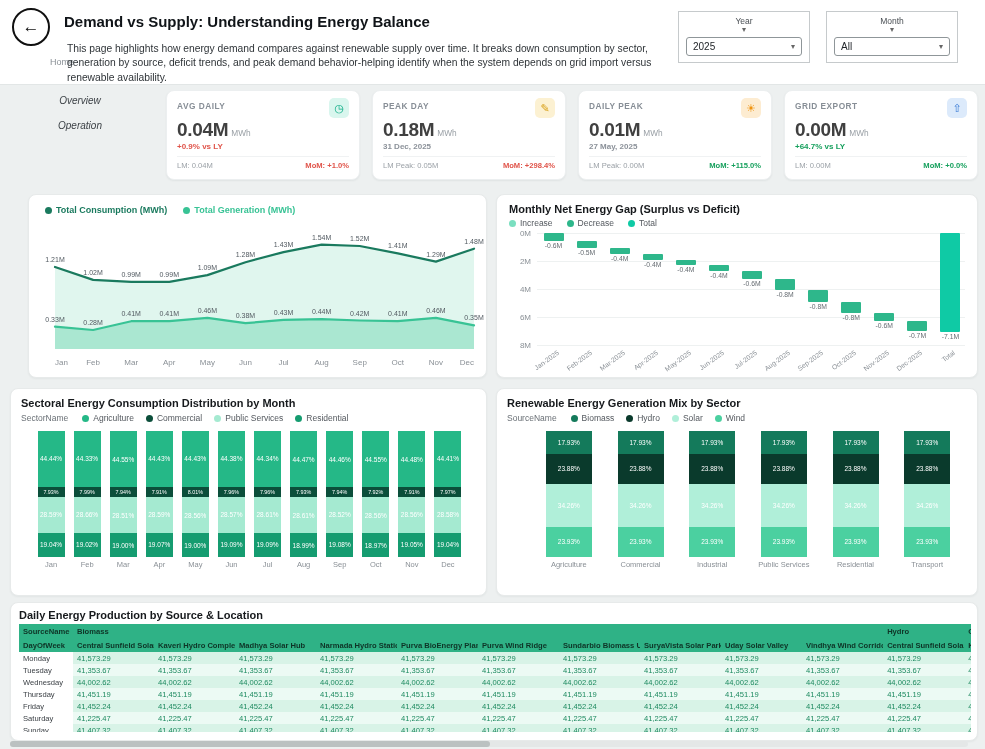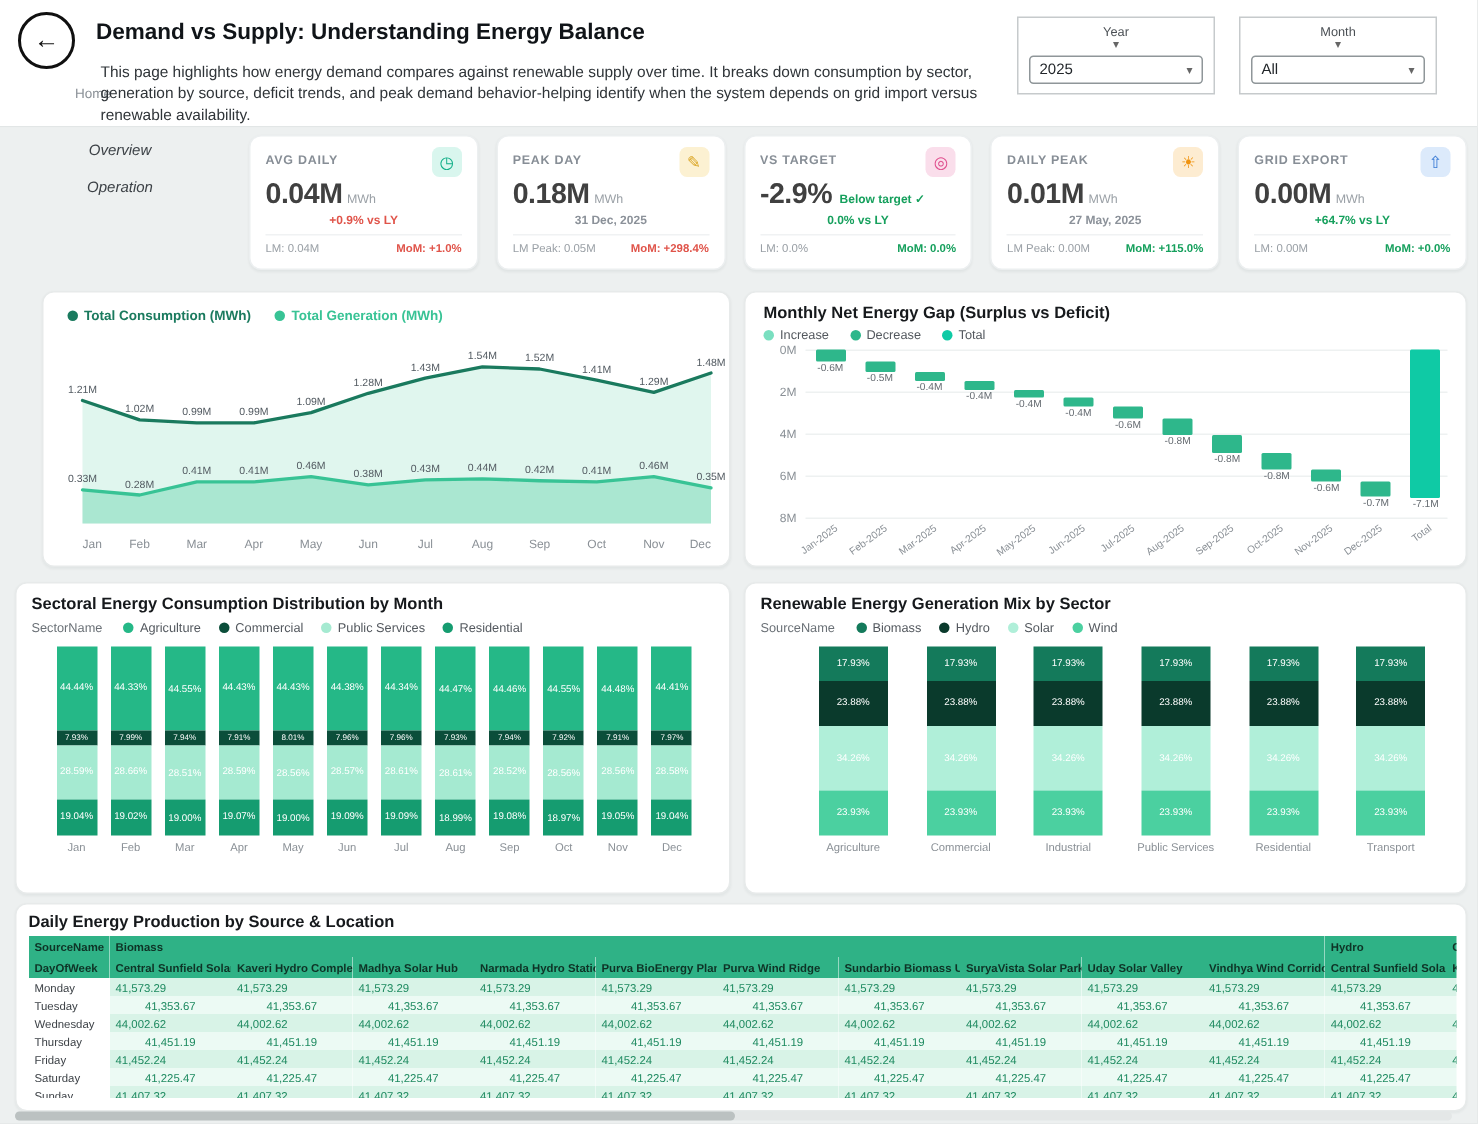--- a/index.html
+++ b/index.html
@@ -16,21 +16,21 @@
   .filter-box{width:116px;border:1px solid #c6cacc;background:#fff;padding:4px 7px 6px;}
   .filter-label-row{display:flex;justify-content:space-between;align-items:center;font-size:8.5px;color:#4a4f54;margin-bottom:3px;flex-direction:column;}
   .filter-select{display:flex;justify-content:space-between;align-items:center;border:1px solid #8f9699;border-radius:3px;
     padding:1px 6px;height:15px;font-size:10px;color:#22262a;background:#fff;cursor:pointer;}
   .chev{font-size:8px;color:#666;line-height:1;}
   
   .sidebar-nav{position:absolute;left:0;top:84px;width:160px;padding-top:4px;}
   .nav-item{width:160px;box-sizing:border-box;text-align:center;font-size:10px;color:#3c4146;padding:7px 0;cursor:pointer;font-style:italic;}
   .nav-item.active{background:#2ec682;color:#fff;font-weight:bold;font-size:10.5px;width:152px;margin:4px 4px;border-radius:3px;padding:11px 0;}
   
-  .kpi-row{position:absolute;left:166px;top:90px;width:812px;display:flex;gap:12px;text-align:center;}
+  .kpi-row{position:absolute;left:166px;top:90px;width:812px;display:flex;gap:12px;}
   .kpi-card{flex:1;background:#fff;border-radius:8px;border:1px solid #eceff0;box-shadow:0 1px 2px rgba(20,30,40,.06);
     padding:7px 10px 5px;height:76px;box-sizing:content-box;}
   .kpi-top{display:flex;justify-content:space-between;align-items:flex-start;}
   .kpi-title{font-size:8.3px;font-weight:bold;color:#878e96;letter-spacing:.5px;padding-top:3px;}
   .kpi-chip{width:20px;height:20px;border-radius:5px;display:flex;align-items:center;justify-content:center;font-size:11px;}
   .kpi-value-row{margin-top:1px;display:flex;align-items:baseline;gap:3px;}
   .kpi-value{font-size:19px;font-weight:bold;color:#404040;letter-spacing:-.3px;}
   .kpi-unit{font-size:8.3px;color:#9aa0a6;}
   .kpi-badge{font-size:8px;font-weight:bold;margin-left:2px;}
   .kpi-delta{font-size:8px;margin-top:1px;font-weight:bold;}
@@ -65,21 +65,21 @@
   .stack-xlabel{position:absolute;text-align:center;font-size:7.5px;color:#8a9096;line-height:1.15;}
   
   #tableCard{left:10px;top:602px;width:968px;height:139px;padding:6px 8px;overflow:hidden;}
   .table-wrap{overflow:hidden;width:952px;height:108px;margin-top:3px;}
   table{border-collapse:collapse;table-layout:fixed;width:1026px;font-size:7.6px;}
   th{background:#2fb286;color:#0e3326;font-weight:bold;text-align:left;padding:2px 4px;white-space:nowrap;overflow:hidden;height:10px;cursor:pointer;}
   td{padding:1.5px 4px;white-space:nowrap;overflow:hidden;}
   td.day{background:#fff;color:#3c4146;}
   td.val{color:#1e8a60;}
   tr.alt-a td.val{background:#d8f3e7;}
-  tr.alt-b td.val{background:#ecfaf4;text-align:center;}
+  tr.alt-b td.val{background:#ecfaf4;}
   .hscroll-track{position:absolute;left:10px;bottom:2px;width:958px;height:6px;background:#e4e7e7;border-radius:3px;cursor:pointer;}
   .hscroll-thumb{width:480px;height:6px;background:#bbc1c1;border-radius:3px;cursor:grab;}
 </style>
 </head>
 <body>
 
 <div class="app">
   <div class="topstrip"></div>
 
   <div class="hdr">
@@ -140,35 +140,20 @@
           <div class="kpi-chip" style="background: rgb(252, 241, 210); color: rgb(217, 162, 29);">✎</div>
         </div>
         <div class="kpi-value-row">
           <span class="kpi-value">0.18M</span>
           <span class="kpi-unit">MWh</span>
         </div>
         <div class="kpi-delta" style="color: rgb(139, 145, 153);">31 Dec, 2025</div>
         <div class="kpi-bottom">
           <span class="kpi-lm">LM Peak: 0.05M</span>
           <span class="kpi-mom" style="color: rgb(224, 84, 74);">MoM: +298.4%</span>
-        </div>
-      </div>
-      <div class="kpi-card">
-        <div class="kpi-top">
-          <div class="kpi-title">VS TARGET</div>
-          <div class="kpi-chip" style="background: rgb(250, 222, 235); color: rgb(224, 81, 143);">◎</div>
-        </div>
-        <div class="kpi-value-row">
-          <span class="kpi-value">-2.9%</span>
-          <span class="kpi-badge" style="color: rgb(22, 160, 93);">Below target ✓</span>
-        </div>
-        <div class="kpi-delta" style="color: rgb(22, 160, 93);">0.0% vs LY</div>
-        <div class="kpi-bottom">
-          <span class="kpi-lm">LM: 0.0%</span>
-          <span class="kpi-mom" style="color: rgb(22, 160, 93);">MoM: 0.0%</span>
         </div>
       </div>
       <div class="kpi-card">
         <div class="kpi-top">
           <div class="kpi-title">DAILY PEAK</div>
           <div class="kpi-chip" style="background: rgb(253, 236, 209); color: rgb(240, 147, 15);">☀</div>
         </div>
         <div class="kpi-value-row">
           <span class="kpi-value">0.01M</span>
           <span class="kpi-unit">MWh</span>

